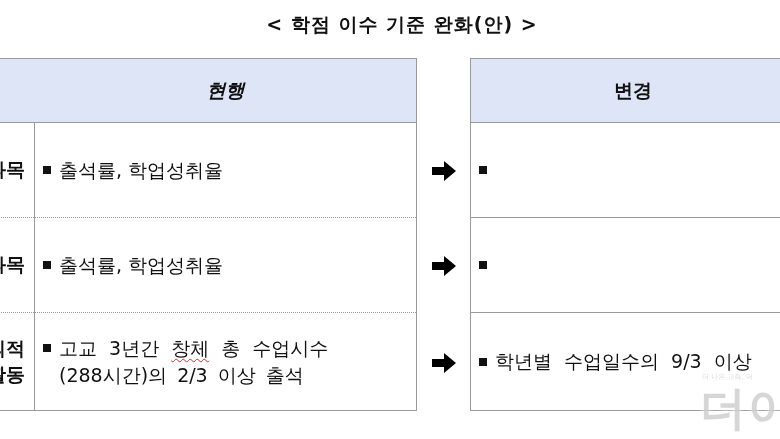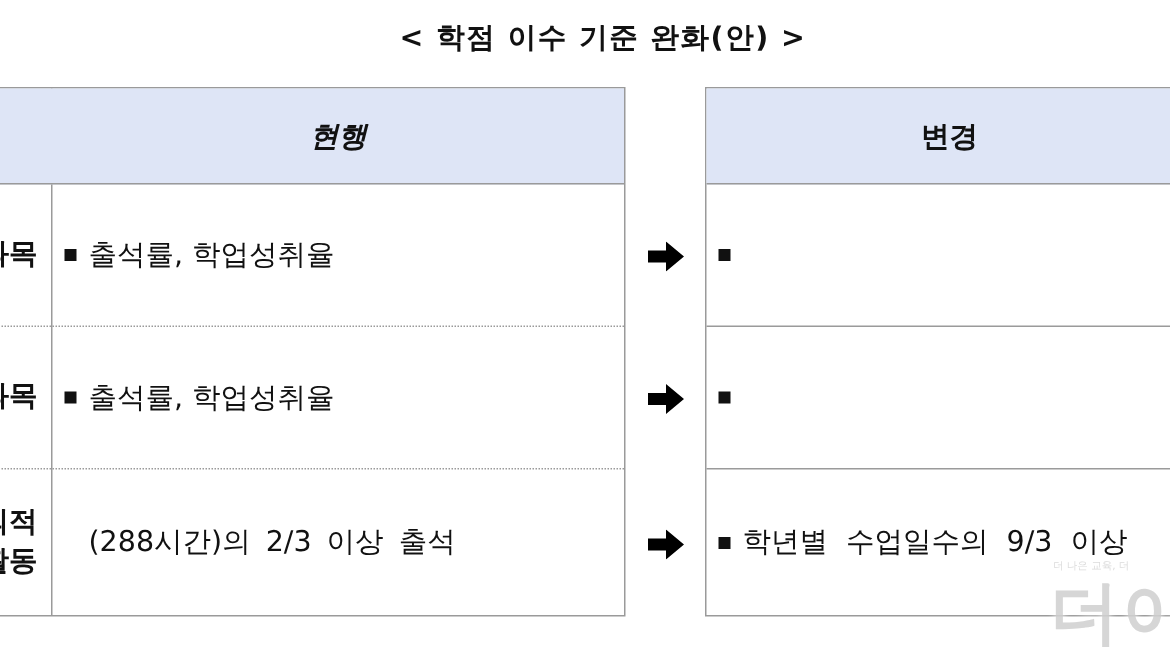--- a/index.html
+++ b/index.html
@@ -91,20 +91,24 @@
       <span class="bullet"></span>
       <span class="cell-text">출석률, 학업성취율</span>
     </div>
   </div>
   <div class="row" style="top:254px; height:97px;">
     <div class="cat">
       <span style="display:block;">창의적<br>체험활동</span>
     </div>
     <div class="cell">
       <div class="multi">
+        <div class="line1">
+          <span class="bullet"></span>
+          <span style="white-space:pre; word-spacing:6px;">고교 3년간 <span class="spell">창체</span> 총 수업시수</span>
+        </div>
         <span class="line2">(288시간)의 2/3 이상 출석</span>
       </div>
     </div>
   </div>
 </div>
 
 <svg class="arrow" style="top:161px;" viewBox="0 0 24 20">
     <path d="M0 6 H12 V0 L24 10 L12 20 V14 H0 Z" fill="#000"></path>
   </svg>
 <svg class="arrow" style="top:256px;" viewBox="0 0 24 20">

